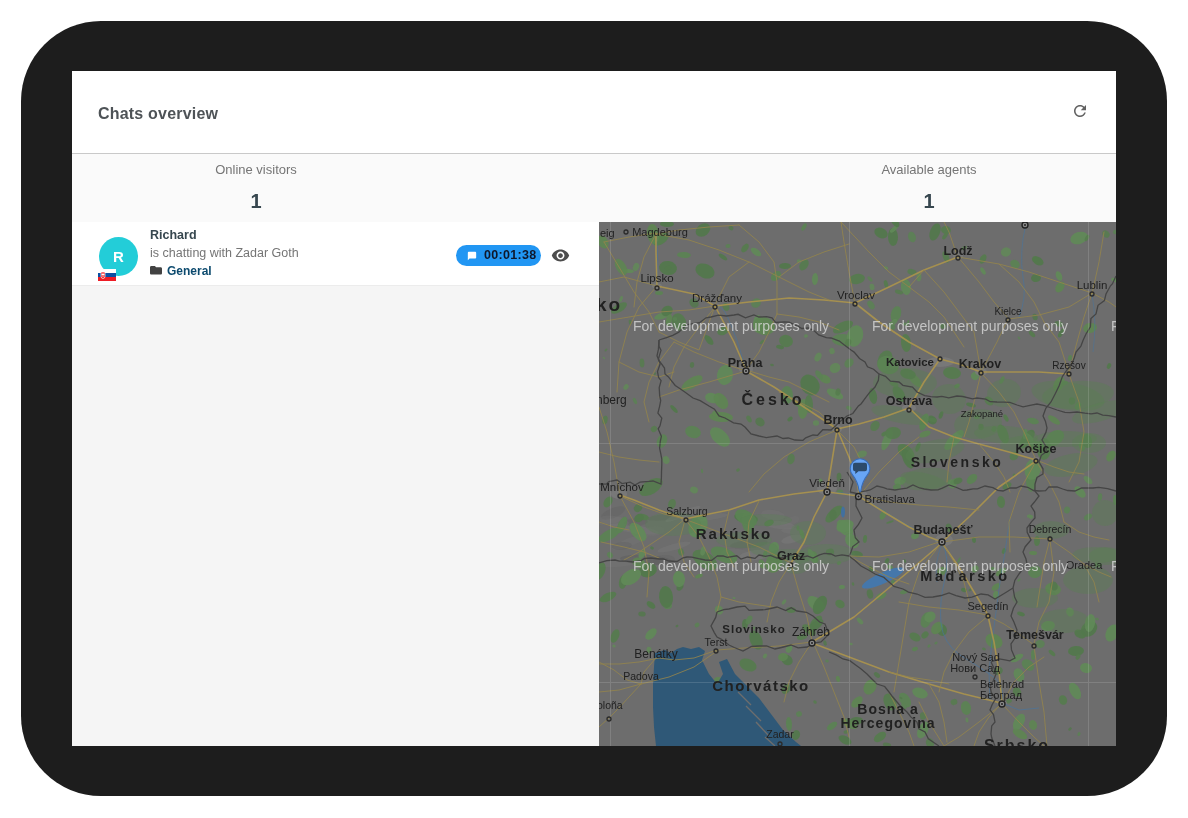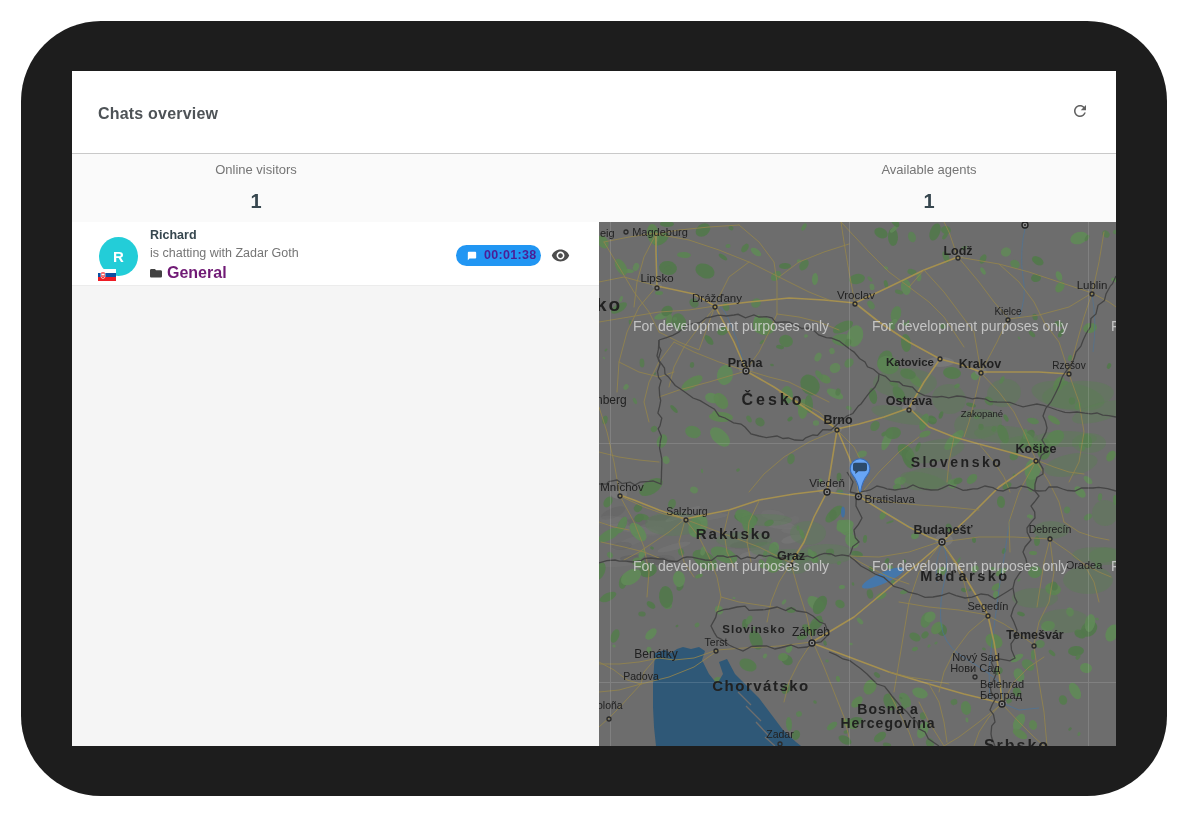--- a/index.html
+++ b/index.html
@@ -12,23 +12,23 @@
 .stats { position:absolute; left:0; top:83px; width:1044px; height:68px; background:#fafafa; }
 .stat-label { position:absolute; top:8px; font-size:13px; color:#757575; width:300px; text-align:center; }
 .stat-num { position:absolute; top:36px; font-size:20px; font-weight:bold; color:#37474f; width:300px; text-align:center; }
 .sep { color:#9e9e9e; font-weight:normal; font-size:15px; padding:0 5px; }
 .listpanel { position:absolute; left:0; top:151px; width:527px; height:524px; background:#f5f5f5; }
 .chatitem { position:absolute; left:0; top:0; width:527px; height:64px; background:#ffffff; border-bottom:1px solid #ececec; }
 .avatar { position:absolute; left:27px; top:15px; width:39px; height:39px; border-radius:50%; background:#23cdd8; color:#fff; font-size:15px; font-weight:bold; text-align:center; line-height:39px; }
 .flag { position:absolute; left:26px; top:47px; width:18px; height:12px; }
 .c-name { position:absolute; left:78px; top:6px; font-size:12.5px; font-weight:bold; color:#37474f; }
 .c-sub { position:absolute; left:78px; top:24px; font-size:12.5px; color:#757575; }
-.c-dept { position:absolute; left:78px; top:42px; font-size:16px; font-weight:bold; color:#701a75; }
+.c-dept { position:absolute; left:78px; top:42px; font-size:12px; font-weight:bold; color:#0c4a6e; }
 .folder { position:relative; display:inline-block; width:12px; height:10px; margin-right:5px; top:0px; }
-.badge { position:absolute; left:384px; top:23px; width:85px; height:21px; border-radius:10.5px; background:#2196f3; color:#4c1d95; }
+.badge { position:absolute; left:384px; top:23px; width:85px; height:21px; border-radius:10.5px; background:#2196f3; color:#0f172a; }
 .badge-t { position:absolute; left:28px; top:3px; font-size:12.5px; font-weight:bold; letter-spacing:0.3px; }
 .eye { position:absolute; left:479px; top:24px; width:19px; height:19px; }
 .map { position:absolute; left:527px; top:151px; width:517px; height:524px; }
 </style>
 </head>
 <body>
 <div class="frame"></div>
 <div class="content">
   <div class="hdr-title">Chats overview</div>
   <svg class="refresh" viewBox="0 0 24 24">

